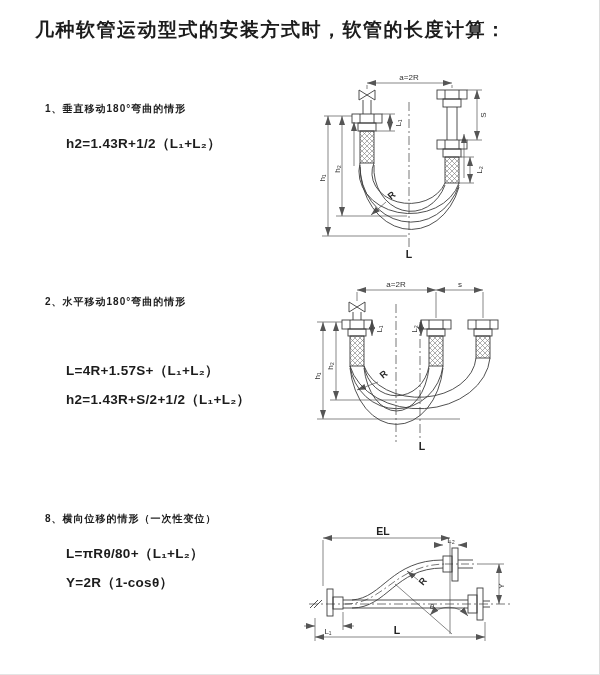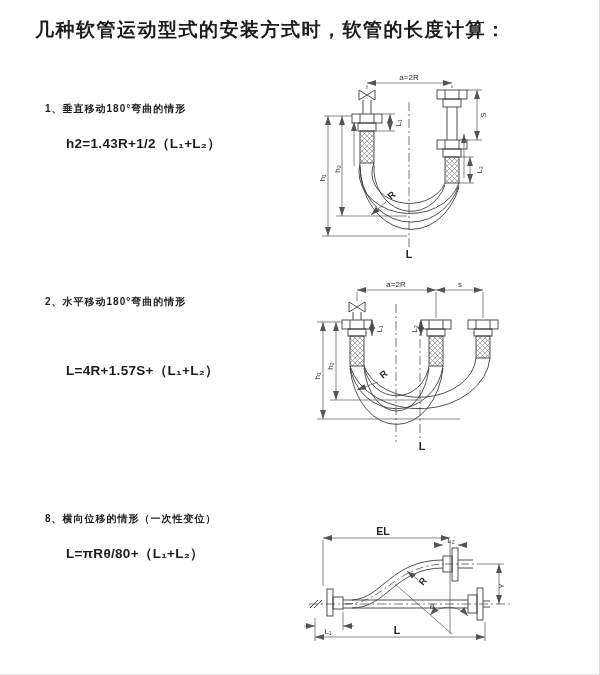--- a/index.html
+++ b/index.html
@@ -31,25 +31,27 @@
 <div class="title">几种软管运动型式的安装方式时，软管的长度计算：</div>
 
 <div class="sec-heading s1h">1、垂直移动180°弯曲的情形</div>
 <div class="formulas s1f">
   <div>h2=1.43R+1/2（L₁+L₂）</div>
 </div>
 
 <div class="sec-heading s2h">2、水平移动180°弯曲的情形</div>
 <div class="formulas s2f">
   <div>L=4R+1.57S+（L₁+L₂）</div>
+  <div>h2=1.43R+S/2+1/2（L₁+L₂）</div>
 </div>
 
 <div class="sec-heading s3h">8、横向位移的情形（一次性变位）</div>
 <div class="formulas s3f">
   <div>L=πRθ/80+（L₁+L₂）</div>
+  <div>Y=2R（1-cosθ）</div>
 </div>
 
 <div class="diag d1">
 <svg width="260" height="197" viewBox="0 0 260 197">
   <defs>
     <pattern id="hx1" width="5" height="5" patternUnits="userSpaceOnUse">
       <path d="M0,0 L5,5 M5,0 L0,5" stroke="#7a7a7a" stroke-width="0.6"></path>
     </pattern>
     <marker id="arr1" viewBox="0 0 9 7" refX="9" refY="3.5" markerWidth="9" markerHeight="7" markerUnits="userSpaceOnUse" orient="auto-start-reverse">
       <path d="M0,0.5 L9,3.5 L0,6.5 Z" fill="#555"></path>

